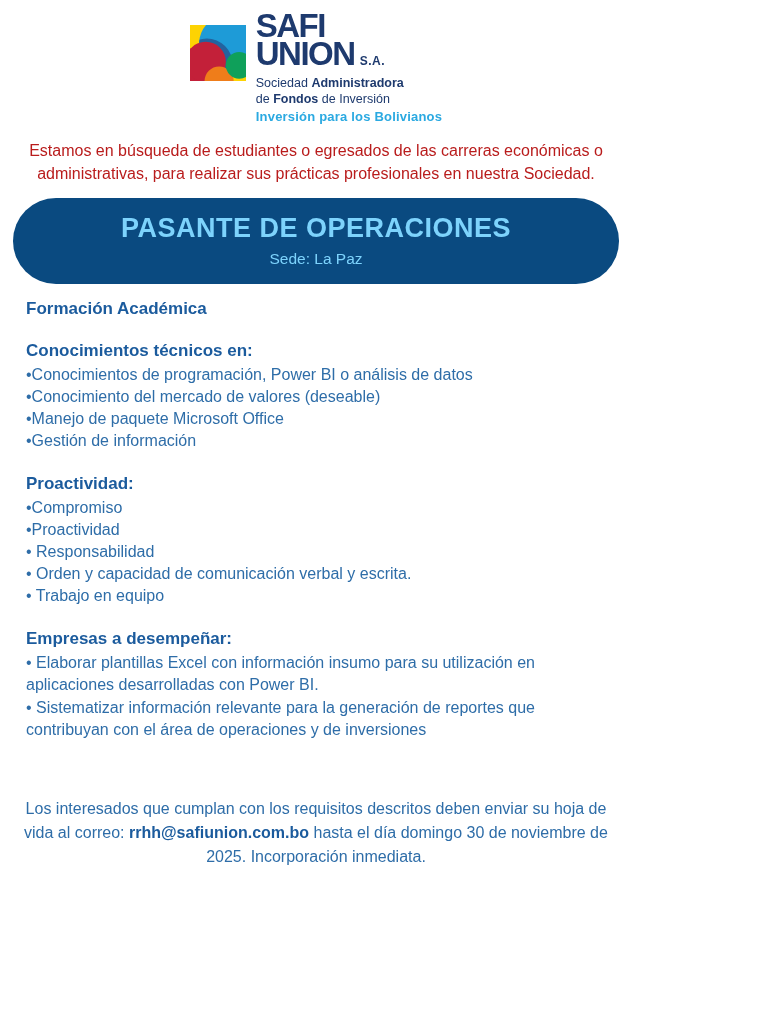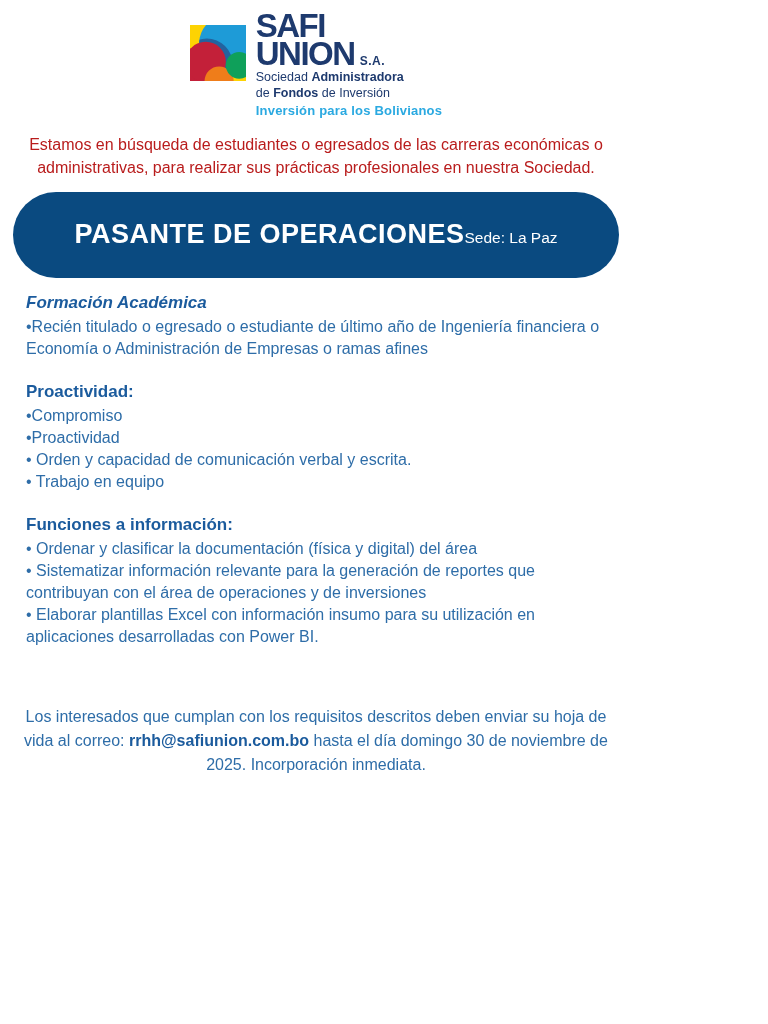--- a/index.html
+++ b/index.html
@@ -14,46 +14,46 @@
   }
   .logo-mark { width: 56px; height: 56px; margin-top: 13px; flex: 0 0 auto; }
   .logo-text { display: flex; flex-direction: column; align-items: flex-start; }
   .wordmark {
     color: #1e3a6e; font-weight: bold; font-size: 33px; line-height: 0.86;
     letter-spacing: -1.5px;
   }
   .wordmark .word { display: block; }
   .union-line { display: flex; align-items: baseline; }
   .sa { font-size: 12px; letter-spacing: 0.5px; margin-left: 5px; font-weight: bold; }
-  .logo-sub { color: #1e3a6e; font-size: 12.5px; line-height: 1.3; letter-spacing: 0; }
+  .logo-sub { color: #1e3a6e; font-size: 12.5px; line-height: 1.3; margin-top: 6px; letter-spacing: 0; }
   .logo-sub .sub-line { display: block; }
   .logo-sub b { font-weight: bold; }
   .tagline {
     color: #2aa9e1; font-size: 13px; font-weight: bold;
     margin-top: 2px; letter-spacing: 0.2px;
   }
   
   .intro {
     text-align: center; color: #b91c1c; font-size: 16px; line-height: 1.42;
     margin: 16px 20px 0;
   }
   
   .banner {
     width: 606px; height: 86px; margin: 12px auto 0; background: #0a4a80;
-    border-radius: 44px; color: #ffffff; display: flex; 
+    border-radius: 44px; color: #7dd3fc; display: flex; flex-direction: column;
     align-items: center; justify-content: center;
   }
   .banner-title { font-size: 27px; font-weight: bold; letter-spacing: 0.5px; margin: 0; }
   .banner-sub { font-size: 15.5px; margin-top: 6px; text-align: right; }
   
   .content { padding: 0 26px; }
   .sec-heading {
     color: #1b5b9d; font-weight: bold; font-size: 17px; margin: 22px 0 3px;
   }
-  .content section:first-child .sec-heading { margin-top: 15px; font-style: italic; }
+  .content section:first-child .sec-heading { margin-top: 15px; }
   .sec-item { color: #2e6da8; font-size: 16px; line-height: 1.38; margin: 0; }
   
   .apply {
     margin: 56px 14px 0; text-align: center; color: #2e6da8;
     font-size: 16px; line-height: 1.5;
   }
   .apply .email { color: #1b5b9d; font-weight: bold; }
 </style>
 </head>
 <body>
@@ -101,37 +101,43 @@
 
   <div class="banner">
     <h1 class="banner-title">PASANTE DE OPERACIONES</h1>
     <div class="banner-sub">Sede: La Paz</div>
   </div>
 
   <main class="content">
 
     <section>
       <h2 class="sec-heading">Formación Académica</h2>
-      <p class="sec-item">•Recién titulado o egresado o estudiante de último año de Ingeniería financiera o Economía o Administración de Empresas o ramas afines</p>
     </section>
 
+    <section>
+      <h2 class="sec-heading">Conocimientos técnicos en:</h2>
+      <p class="sec-item">•Conocimientos de programación, Power BI o análisis de datos</p>
+      <p class="sec-item">•Conocimiento del mercado de valores (deseable)</p>
+      <p class="sec-item">•Manejo de paquete Microsoft Office</p>
+      <p class="sec-item">•Gestión de información</p>
+    </section>
 
     <section>
       <h2 class="sec-heading">Proactividad:</h2>
       <p class="sec-item">•Compromiso</p>
       <p class="sec-item">•Proactividad</p>
+      <p class="sec-item">• Responsabilidad</p>
       <p class="sec-item">• Orden y capacidad de comunicación verbal y escrita.</p>
       <p class="sec-item">• Trabajo en equipo</p>
     </section>
 
     <section>
-      <h2 class="sec-heading">Funciones a información:</h2>
-      <p class="sec-item">• Ordenar y clasificar la documentación (física y digital) del área</p>
+      <h2 class="sec-heading">Empresas a desempeñar:</h2>
+      <p class="sec-item">• Elaborar plantillas Excel con información insumo para su utilización en aplicaciones desarrolladas con Power BI.</p>
       <p class="sec-item">• Sistematizar información relevante para la generación de reportes que contribuyan con el área de operaciones y de inversiones</p>
-      <p class="sec-item">• Elaborar plantillas Excel con información insumo para su utilización en aplicaciones desarrolladas con Power BI.</p>
     </section>
 
   </main>
 
   <footer class="apply">
     <span>Los interesados que cumplan con los requisitos descritos deben enviar su hoja de vida al correo: </span><b class="email">rrhh@safiunion.com.bo</b><span> hasta el día domingo 30 de noviembre de 2025. Incorporación inmediata.</span>
   </footer>
 
 </div>
 

